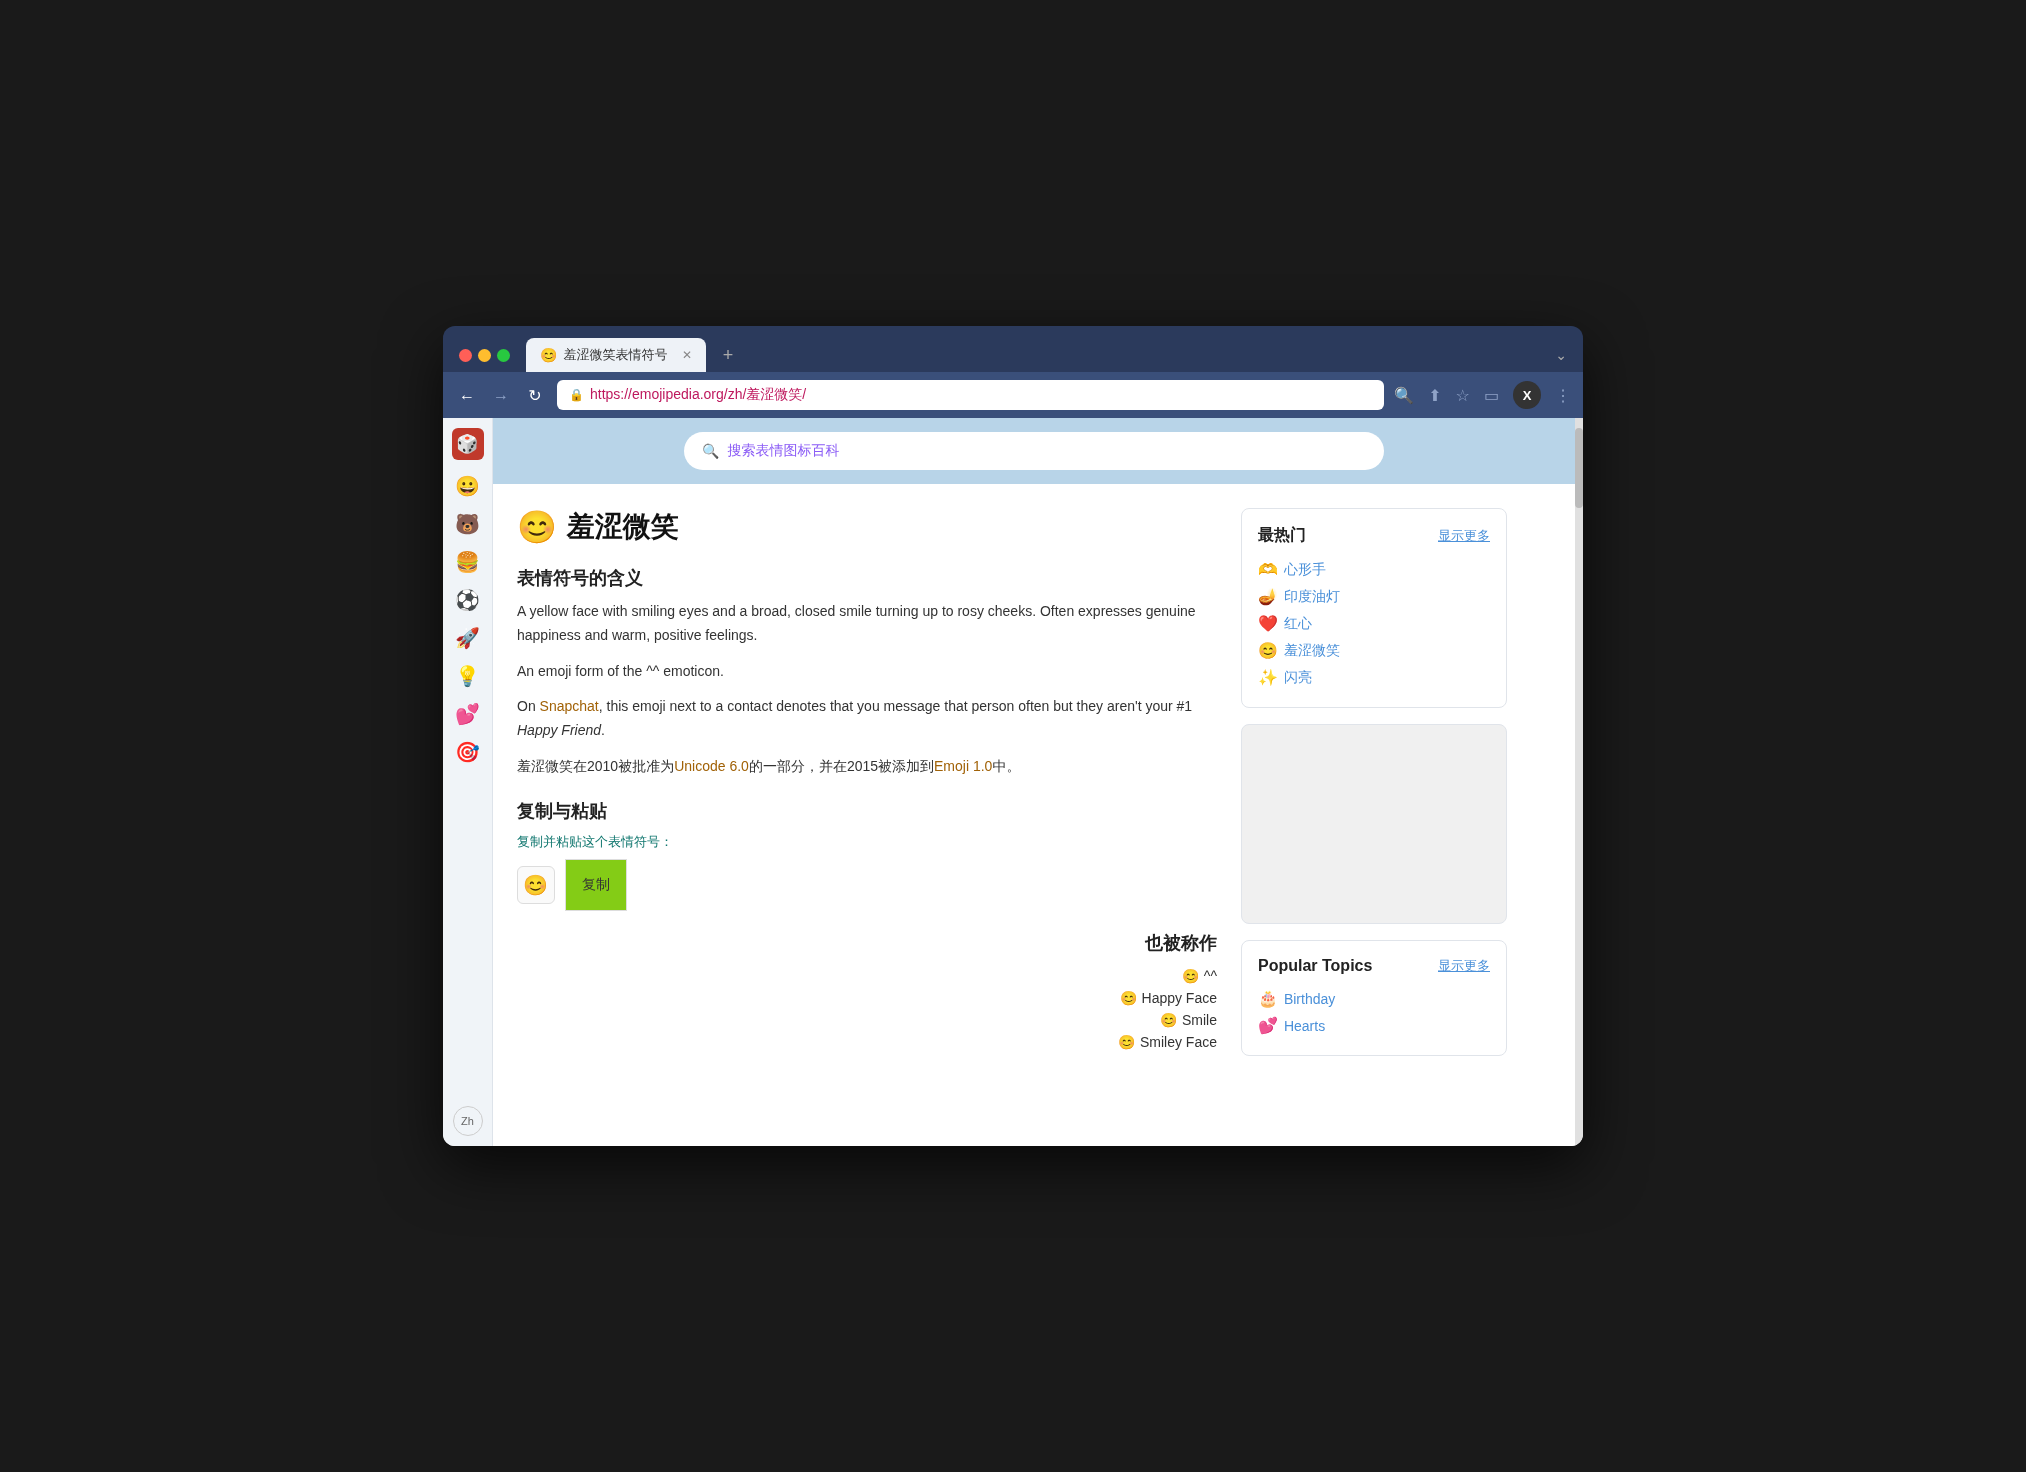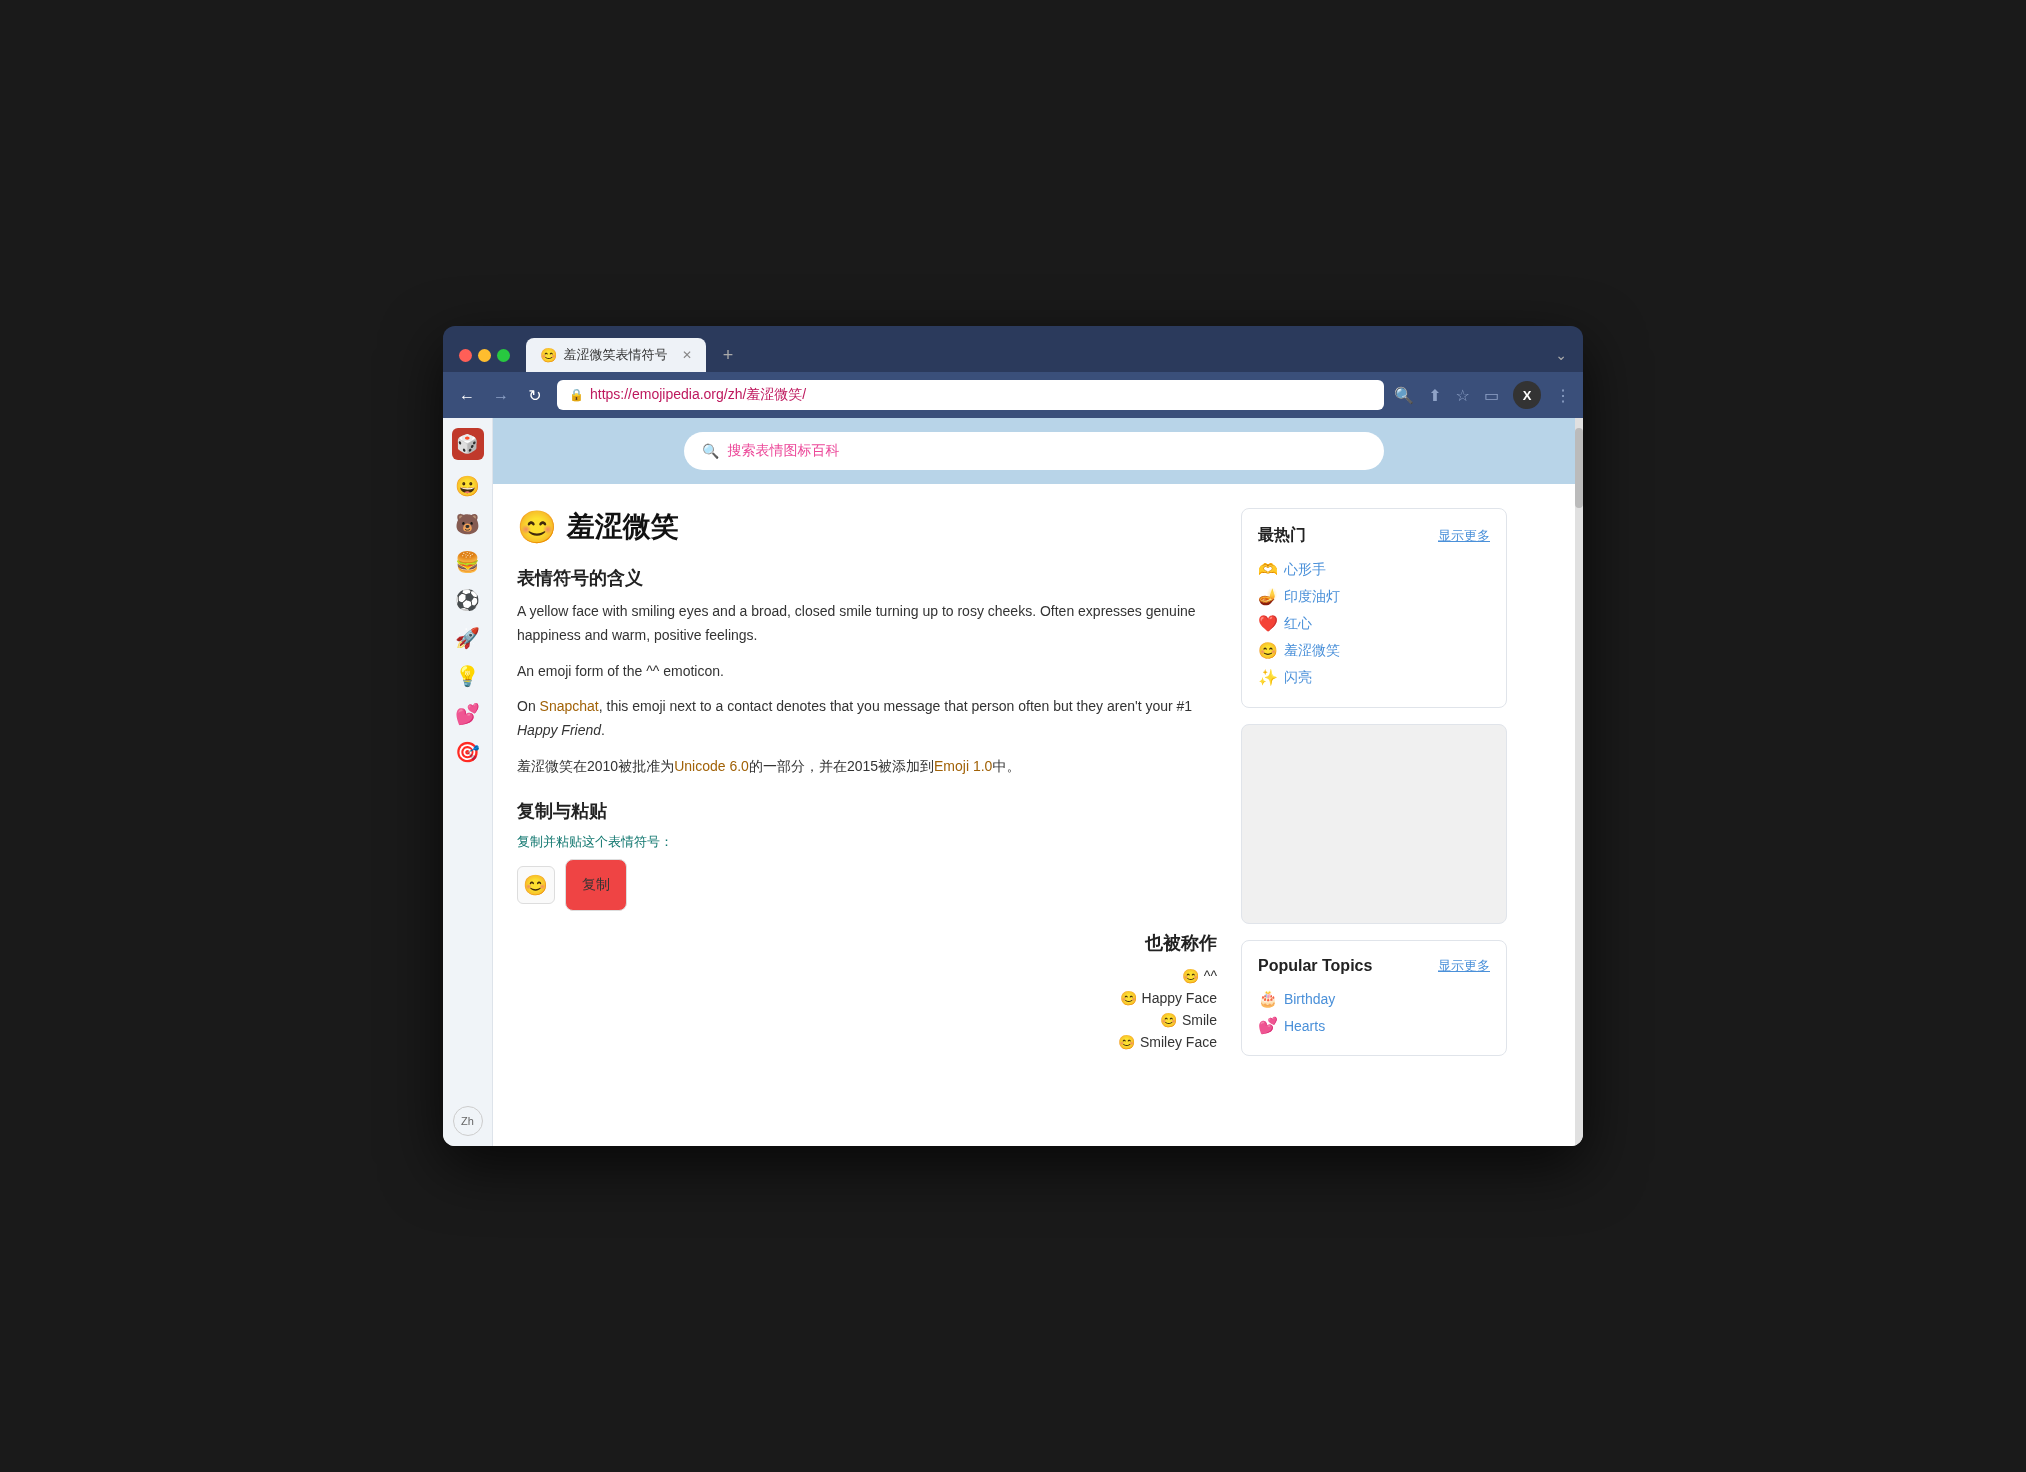--- a/index.html
+++ b/index.html
@@ -193,21 +193,21 @@
       background: #fff;
       border-radius: 20px;
       padding: 10px 18px;
       display: flex;
       align-items: center;
       gap: 8px;
       max-width: 700px;
       margin: 0 auto;
     }
     .search-icon { color: #888; font-size: 14px; }
-    .search-placeholder { color: #ec4899; font-size: 14px; }
+    .search-placeholder { color: #8b5cf6; font-size: 14px; }
     
     .content-area {
       display: flex;
       gap: 0;
       padding: 24px 24px 24px 24px;
     }
     .article {
       flex: 1;
       max-width: 700px;
     }
@@ -258,23 +258,23 @@
       height: 38px;
       border: 1px solid #ddd;
       border-radius: 6px;
       display: flex;
       align-items: center;
       justify-content: center;
       font-size: 20px;
       background: #fafafa;
     }
     .copy-btn {
-      background: #ef4444;
+      background: #84cc16;
       border: 1px solid #ddd;
-      border-radius: 8px;
+      border-radius: 0;
       padding: 16px 16px;
       font-size: 14px;
       color: #333;
       cursor: pointer;
     }
     .also-known-section { margin-top: 20px; text-align: right; }
     .also-known-list {
       list-style: none;
       padding: 0;
       margin-top: 8px;

